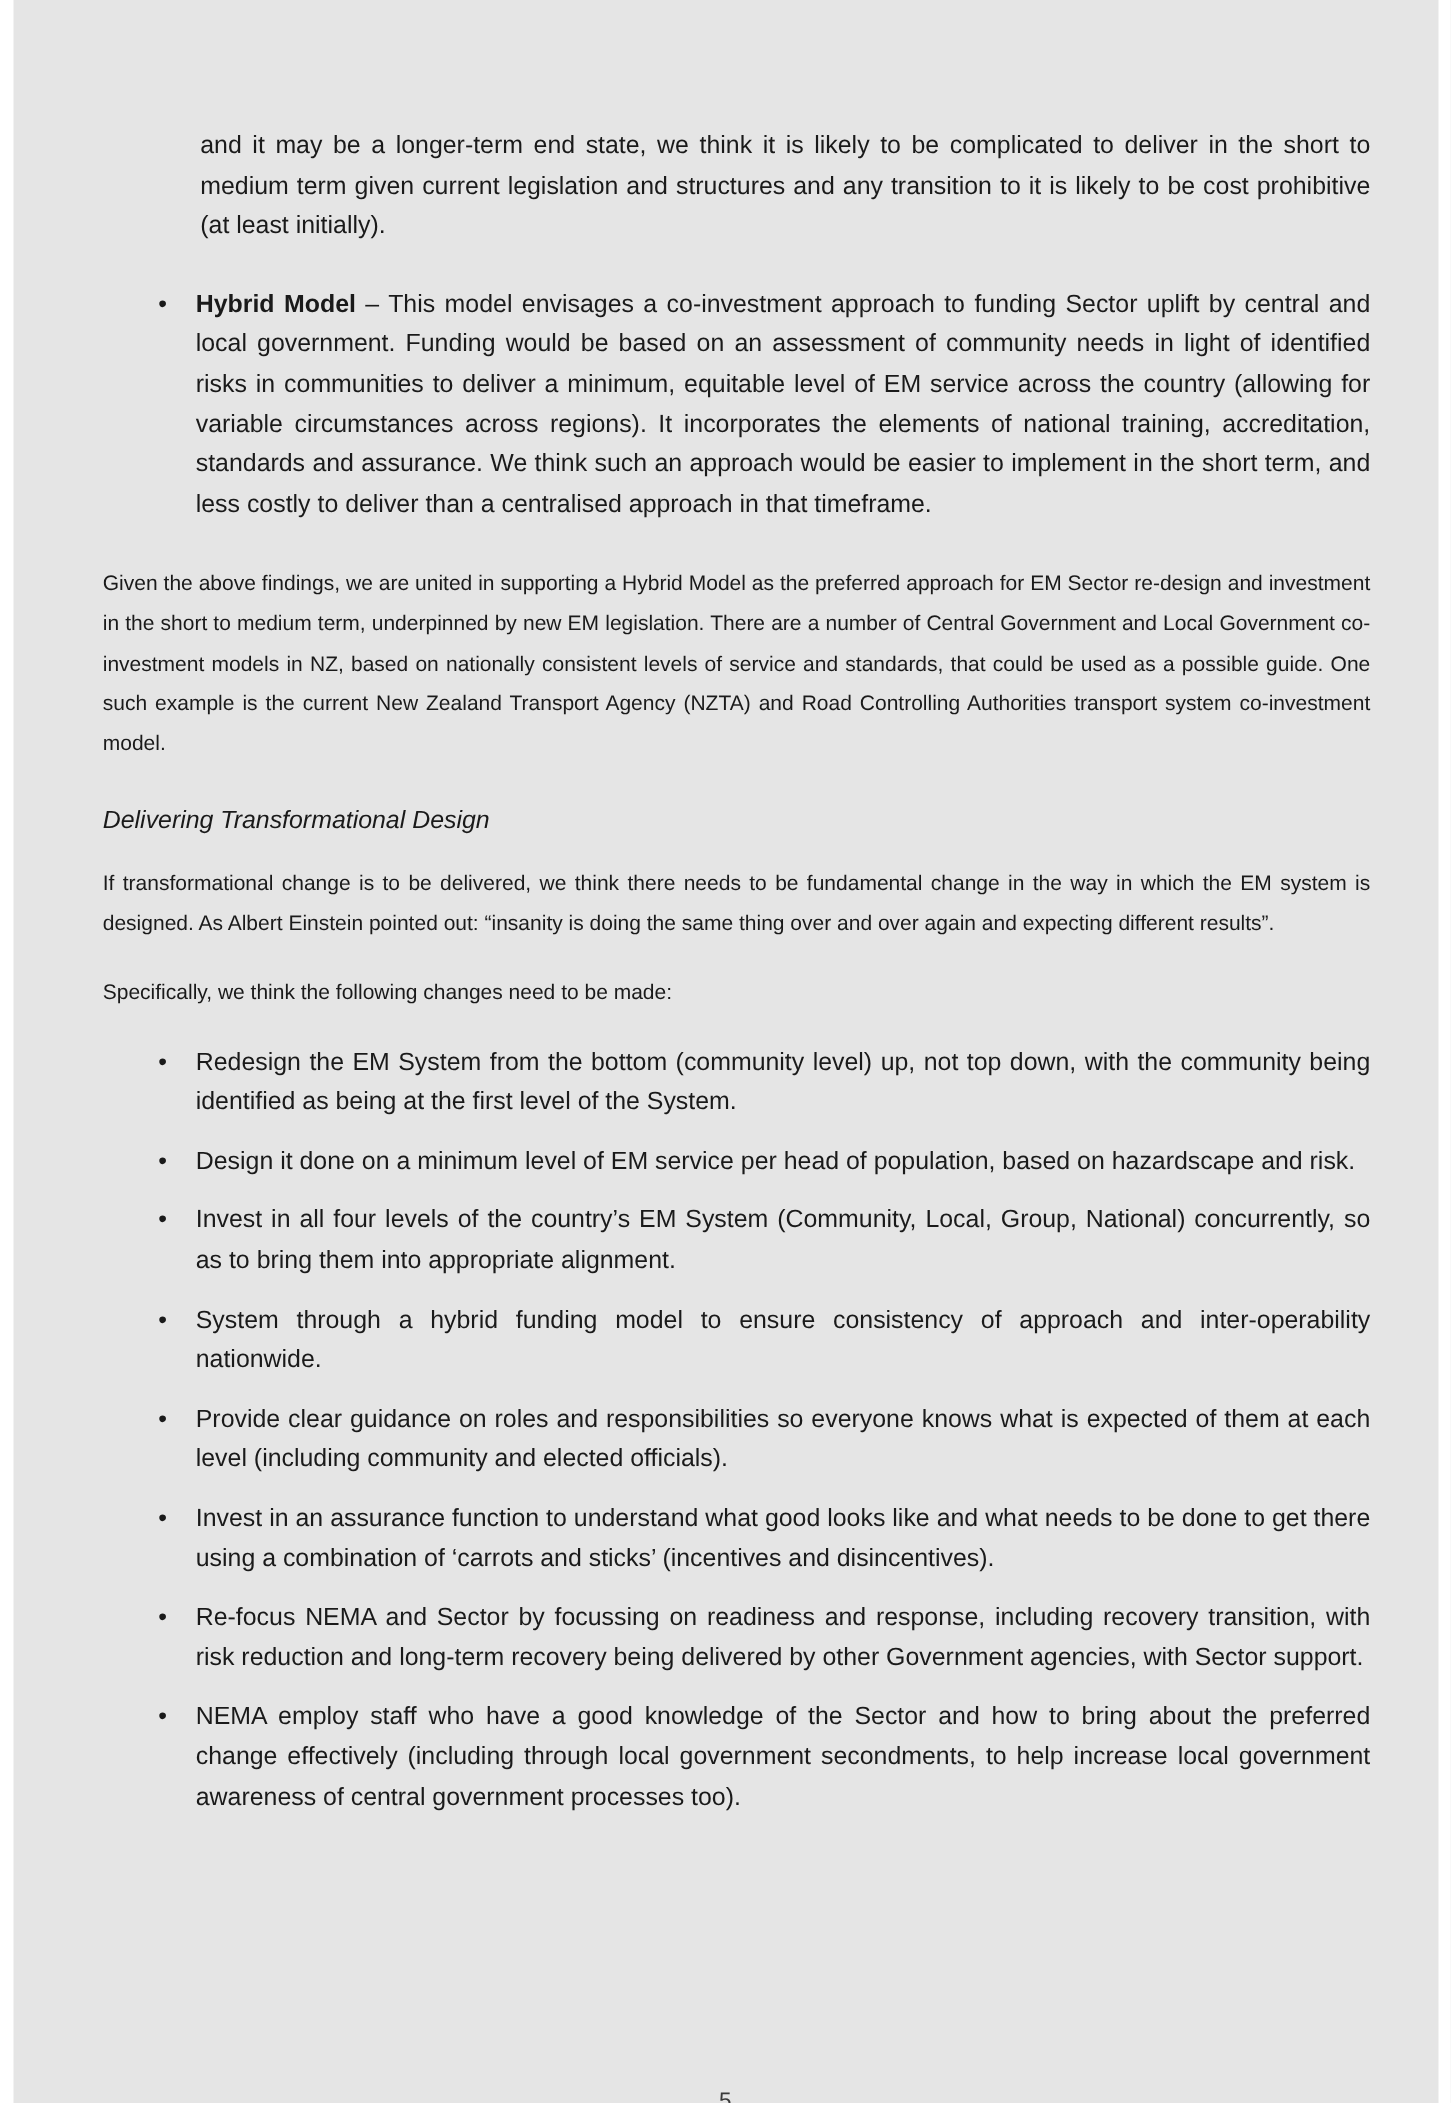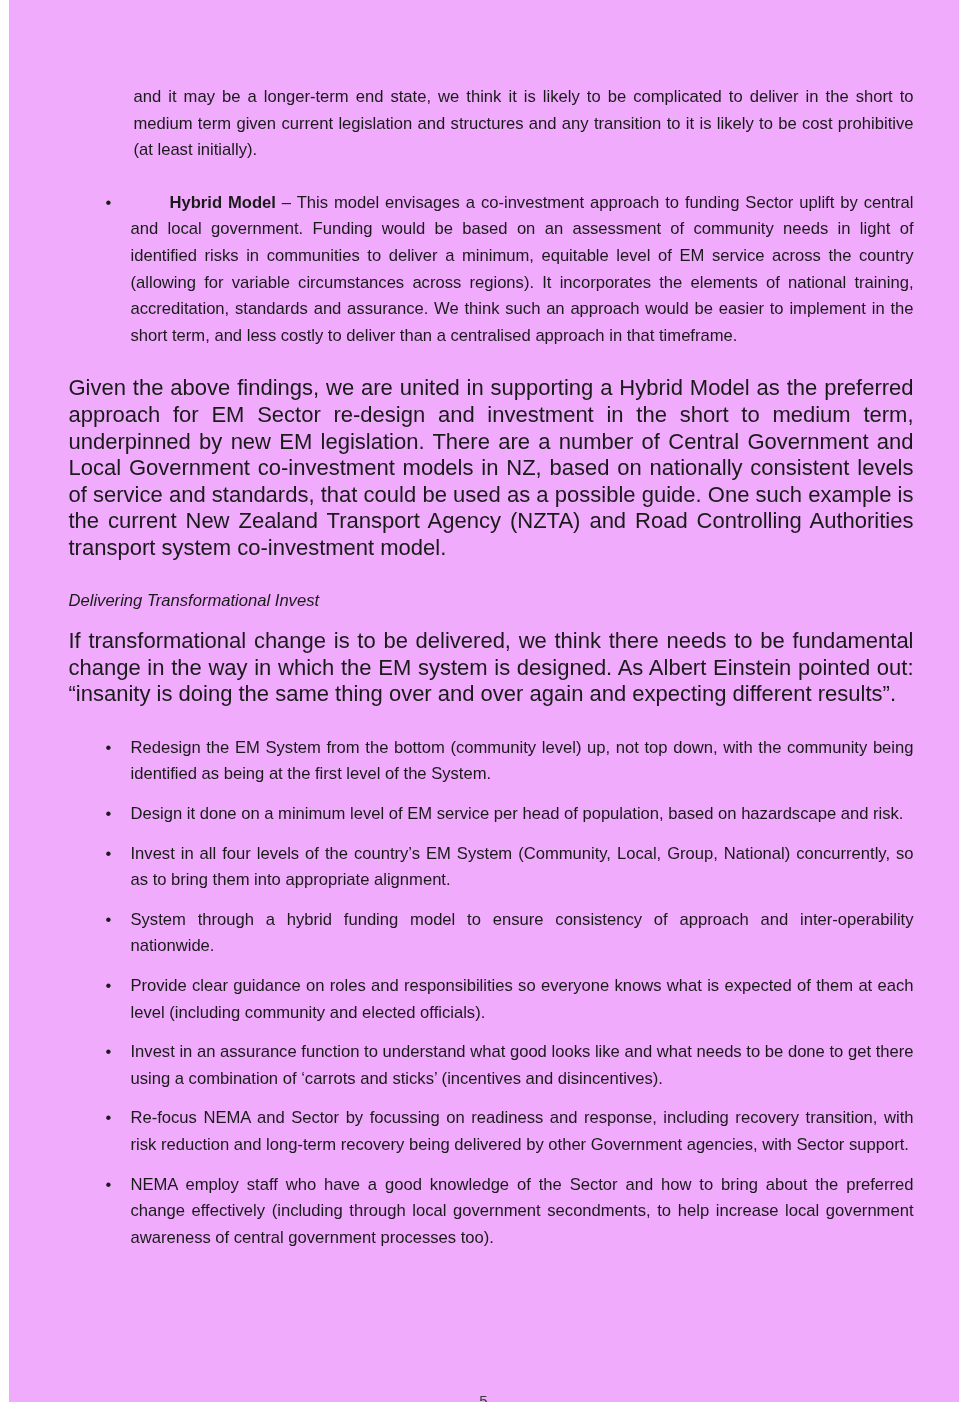--- a/index.html
+++ b/index.html
@@ -9,35 +9,35 @@
     background: #ffffff;
   }
   body {
     font-family: "Liberation Sans", sans-serif;
     color: #1a1a1a;
   }
   .page {
     position: relative;
     width: 950px;
     height: 1402px;
-    background: #f0abfc;
+    background: #e5e5e5;
     margin: 0 auto;
     overflow: hidden;
     box-sizing: border-box;
   }
   .content {
     position: absolute;
     left: 60px;
     top: 84px;
     width: 845px;
   }
 
   
   .para {
-    font-size: 22px;
+    font-size: 14px;
     line-height: 26.6px;
     text-align: justify;
     text-justify: inter-word;
     margin: 0 0 13px 0;
     color: #1a1a1a;
     hyphens: none;
   }
 
   .para-indent {
     font-size: 16.6px;
@@ -81,21 +81,21 @@
     line-height: 26.6px;
     color: #1a1a1a;
   }
   .bullet-text { display: block; }
 
   
   .gap-lg { height: 26px; }
   .gap-md { height: 13px; }
   .gap-sm { height: 7px; }
 
-  .bold { font-weight: bold; margin-left: 39px; }
+  .bold { font-weight: bold; }
 
   
   .page-number {
     position: absolute;
     left: 0;
     right: 0;
     bottom: -9px;
     text-align: center;
     font-size: 15px;
     line-height: 20px;
@@ -118,26 +118,27 @@
         <span class="bullet-text"><span class="bold">Hybrid Model</span><span> – This model envisages a co-investment approach to funding Sector uplift by central and local government. Funding would be based on an assessment of community needs in light of identified risks in communities to deliver a minimum, equitable level of EM service across the country (allowing for variable circumstances across regions). It incorporates the elements of national training, accreditation, standards and assurance.  We think such an approach would be easier to implement in the short term, and less costly to deliver than a centralised approach in that timeframe.</span></span>
       </li>
     </ul>
 
     <div class="gap-lg"></div>
 
     <p class="para">Given the above findings, we are united in supporting a Hybrid Model as the preferred approach for EM Sector re-design and investment in the short to medium term, underpinned by new EM legislation. There are a number of Central Government and Local Government co-investment models in NZ, based on nationally consistent levels of service and standards, that could be used as a possible guide. One such example is the current New Zealand Transport Agency (NZTA) and Road Controlling Authorities transport system co-investment model.</p>
 
     <div class="gap-md"></div>
 
-    <p class="heading-italic">Delivering Transformational Invest</p>
+    <p class="heading-italic">Delivering Transformational Design</p>
 
     <p class="para">If transformational change is to be delivered, we think there needs to be fundamental change in the way in which the EM system is designed. As Albert Einstein pointed out: “insanity is doing the same thing over and over again and expecting different results”.</p>
 
     <div class="gap-sm"></div>
 
+    <p class="para">Specifically, we think the following changes need to be made:</p>
 
     <div class="gap-sm"></div>
 
     <ul class="bullet-list">
       <li class="bullet-item">
         <span class="bullet-marker">•</span>
         <span class="bullet-text">Redesign the EM System from the bottom (community level) up, not top down, with the community being identified as being at the first level of the System.</span>
       </li>
       <li class="bullet-item">
         <span class="bullet-marker">•</span>

